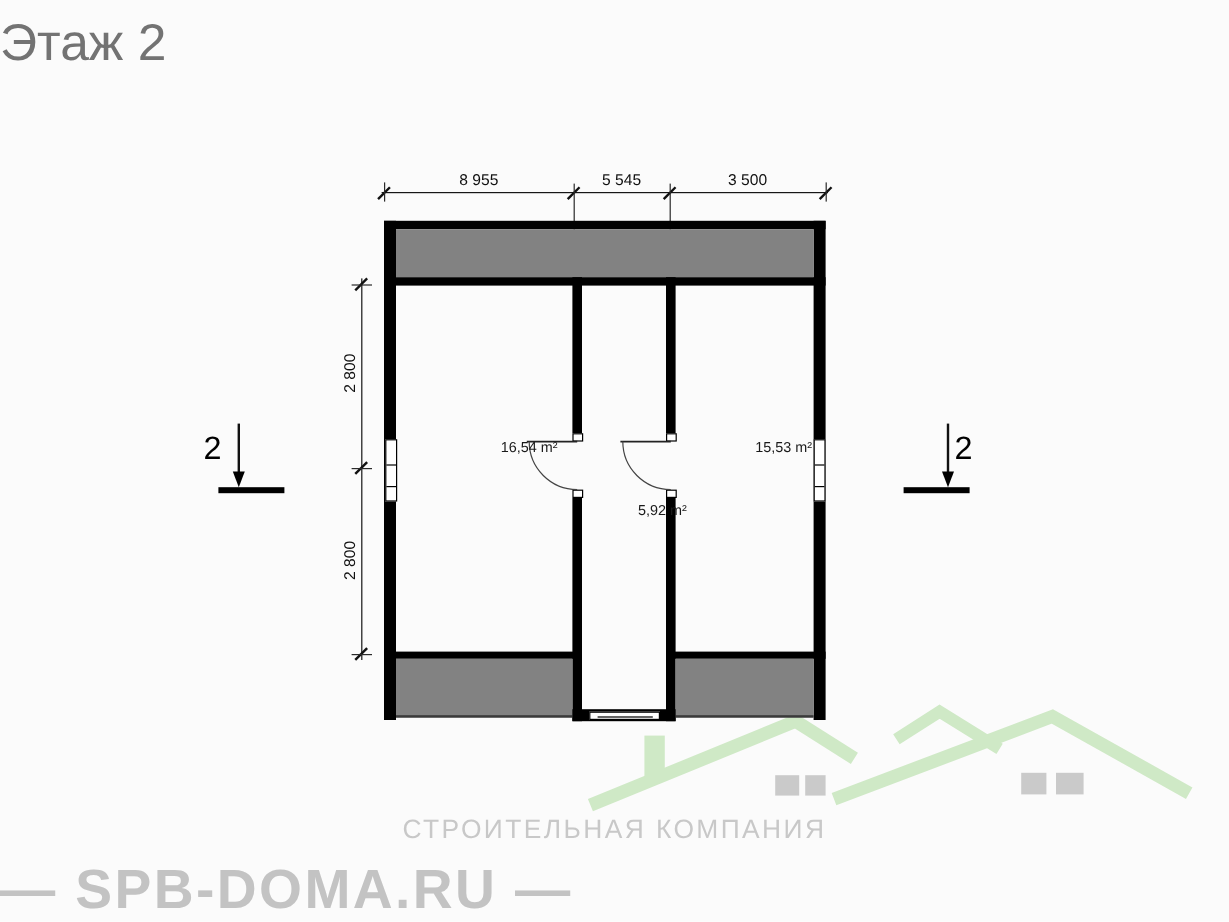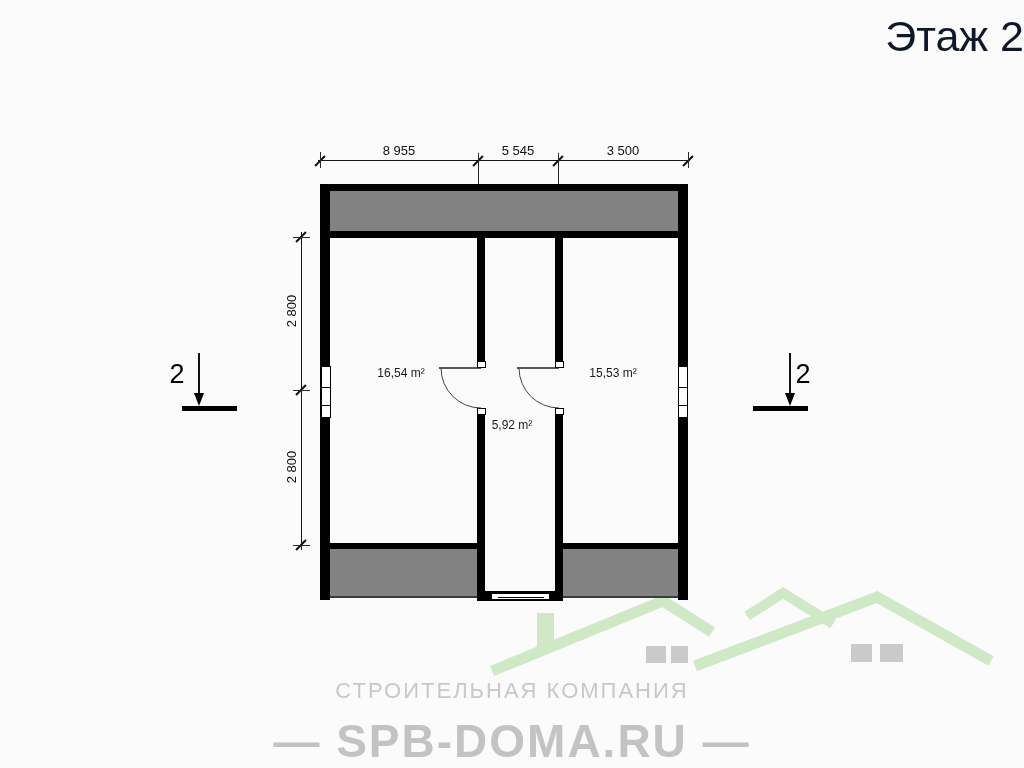--- a/index.html
+++ b/index.html
@@ -1,44 +1,44 @@
 <!DOCTYPE html>
 <html><head>
 <meta charset="utf-8">
 <style>
   html,body{margin:0;padding:0;}
   #page{position:relative;width:1024px;height:768px;background:#fbfbfb;overflow:hidden;
         font-family:"Liberation Sans", sans-serif;color:#000;}
   .abs{position:absolute;}
   
-  .title{left:0;top:12px;width:1024px;text-align:right;font-size:43px;color:#0f172a;}
+  .title{left:0;top:12px;width:1024px;text-align:left;font-size:43px;color:#737373;}
   
   .wall{background:#000;}
   .zone{background:#828282;}
   .zone-bottom{border-bottom:2px solid #3a3a3a;}
   
   .dimline{background:#161616;}
   .tick{width:14px;height:2px;background:#111;transform:rotate(-45deg);}
   .extline{background:#2a2a2a;}
   .dimtext{font-size:13px;color:#111;white-space:nowrap;}
   .dimtext.h{transform:translate(-50%,-50%);}
   .dimtext.v{transform:translate(-50%,-50%) rotate(-90deg);}
-  .roomlabel{font-size:12px;color:#1a1a1a;white-space:nowrap;transform:translate(-50%,-50%);}
+  .roomlabel{font-size:12px;color:#1a1a1a;white-space:nowrap;transform:translate(-50%,-50%);margin-left:40px;}
   
   .window{background:#fff;border:1px solid #000;box-sizing:border-box;}
   .winline{background:#000;}
   .doorframe{background:#fff;border:1px solid #000;box-sizing:border-box;}
   
   .sec-line{width:1.5px;background:#111;}
   .sec-arrow{width:0;height:0;border-left:5px solid transparent;border-right:5px solid transparent;border-top:13px solid #000;}
   .sec-bar{height:5px;background:#000;}
   .sec-label{font-size:27px;color:#000;transform:translate(-50%,-50%);}
   
   .wm-company{left:0;top:678px;width:1024px;text-align:center;font-size:22px;letter-spacing:2px;color:#c8c8c8;}
-  .wm-site{left:0;top:714px;width:1024px;text-align:center;font-size:46px;font-weight:bold;letter-spacing:2px;color:#c3c3c3;}
+  .wm-site{left:0;top:714px;width:1024px;font-size:46px;font-weight:bold;letter-spacing:2px;color:#c3c3c3;}
   svg{display:block;}
 </style>
 </head>
 <body>
 
 <div id="page">
 
   <div class="abs title">Этаж 2</div>
 
   <svg class="abs" style="left:0;top:0;" width="1024" height="768" viewBox="0 0 1024 768">

